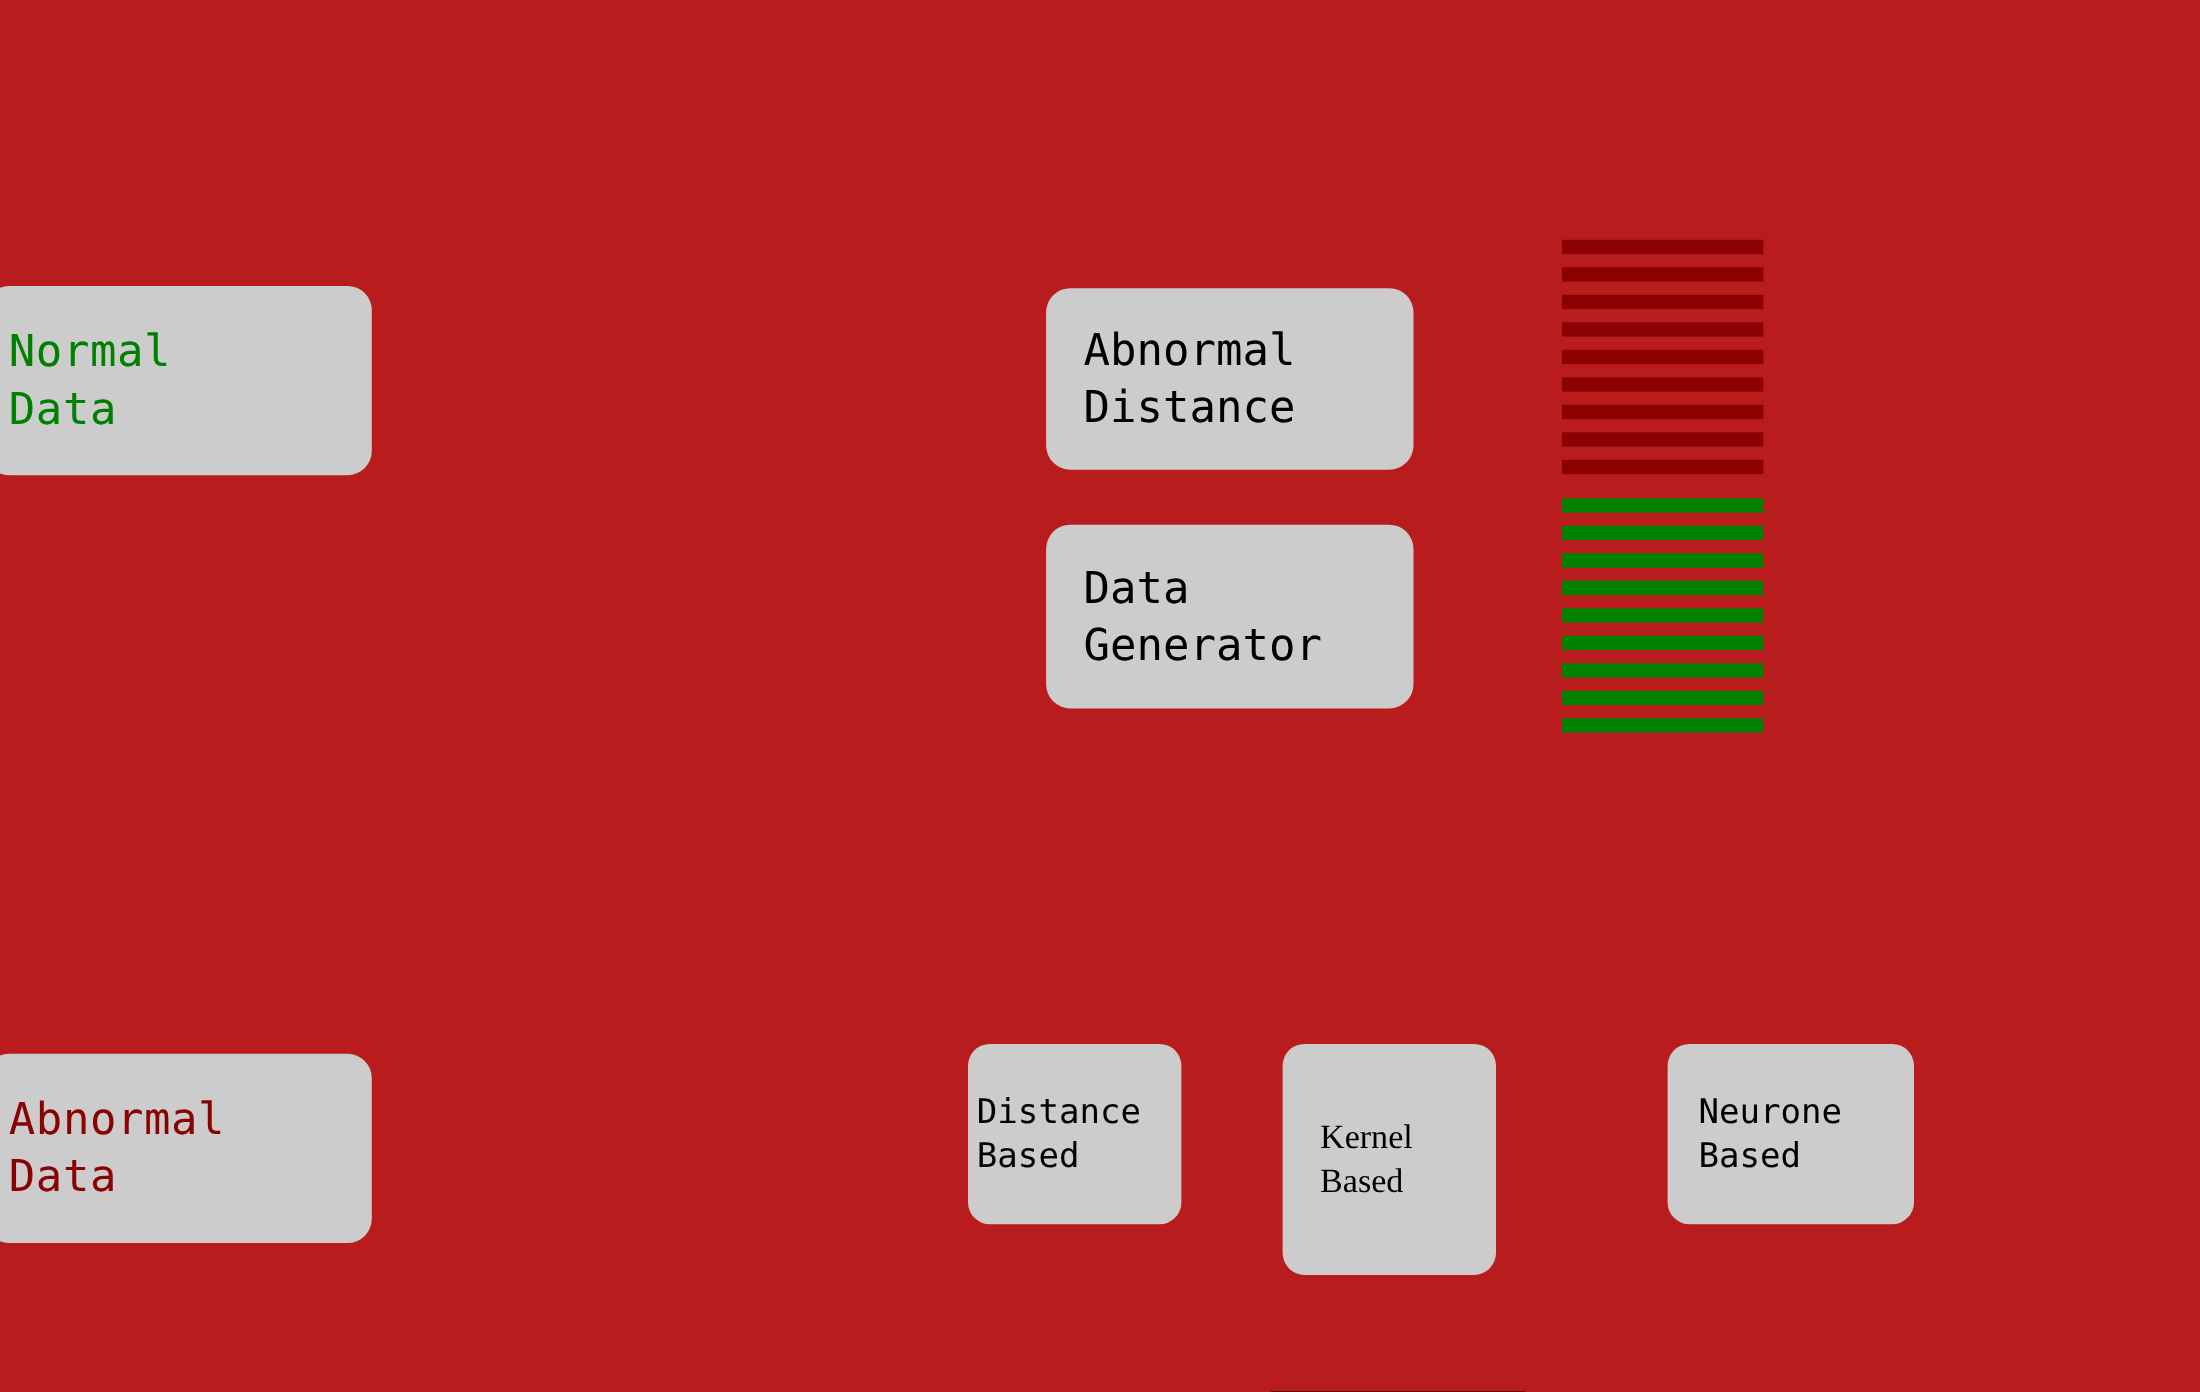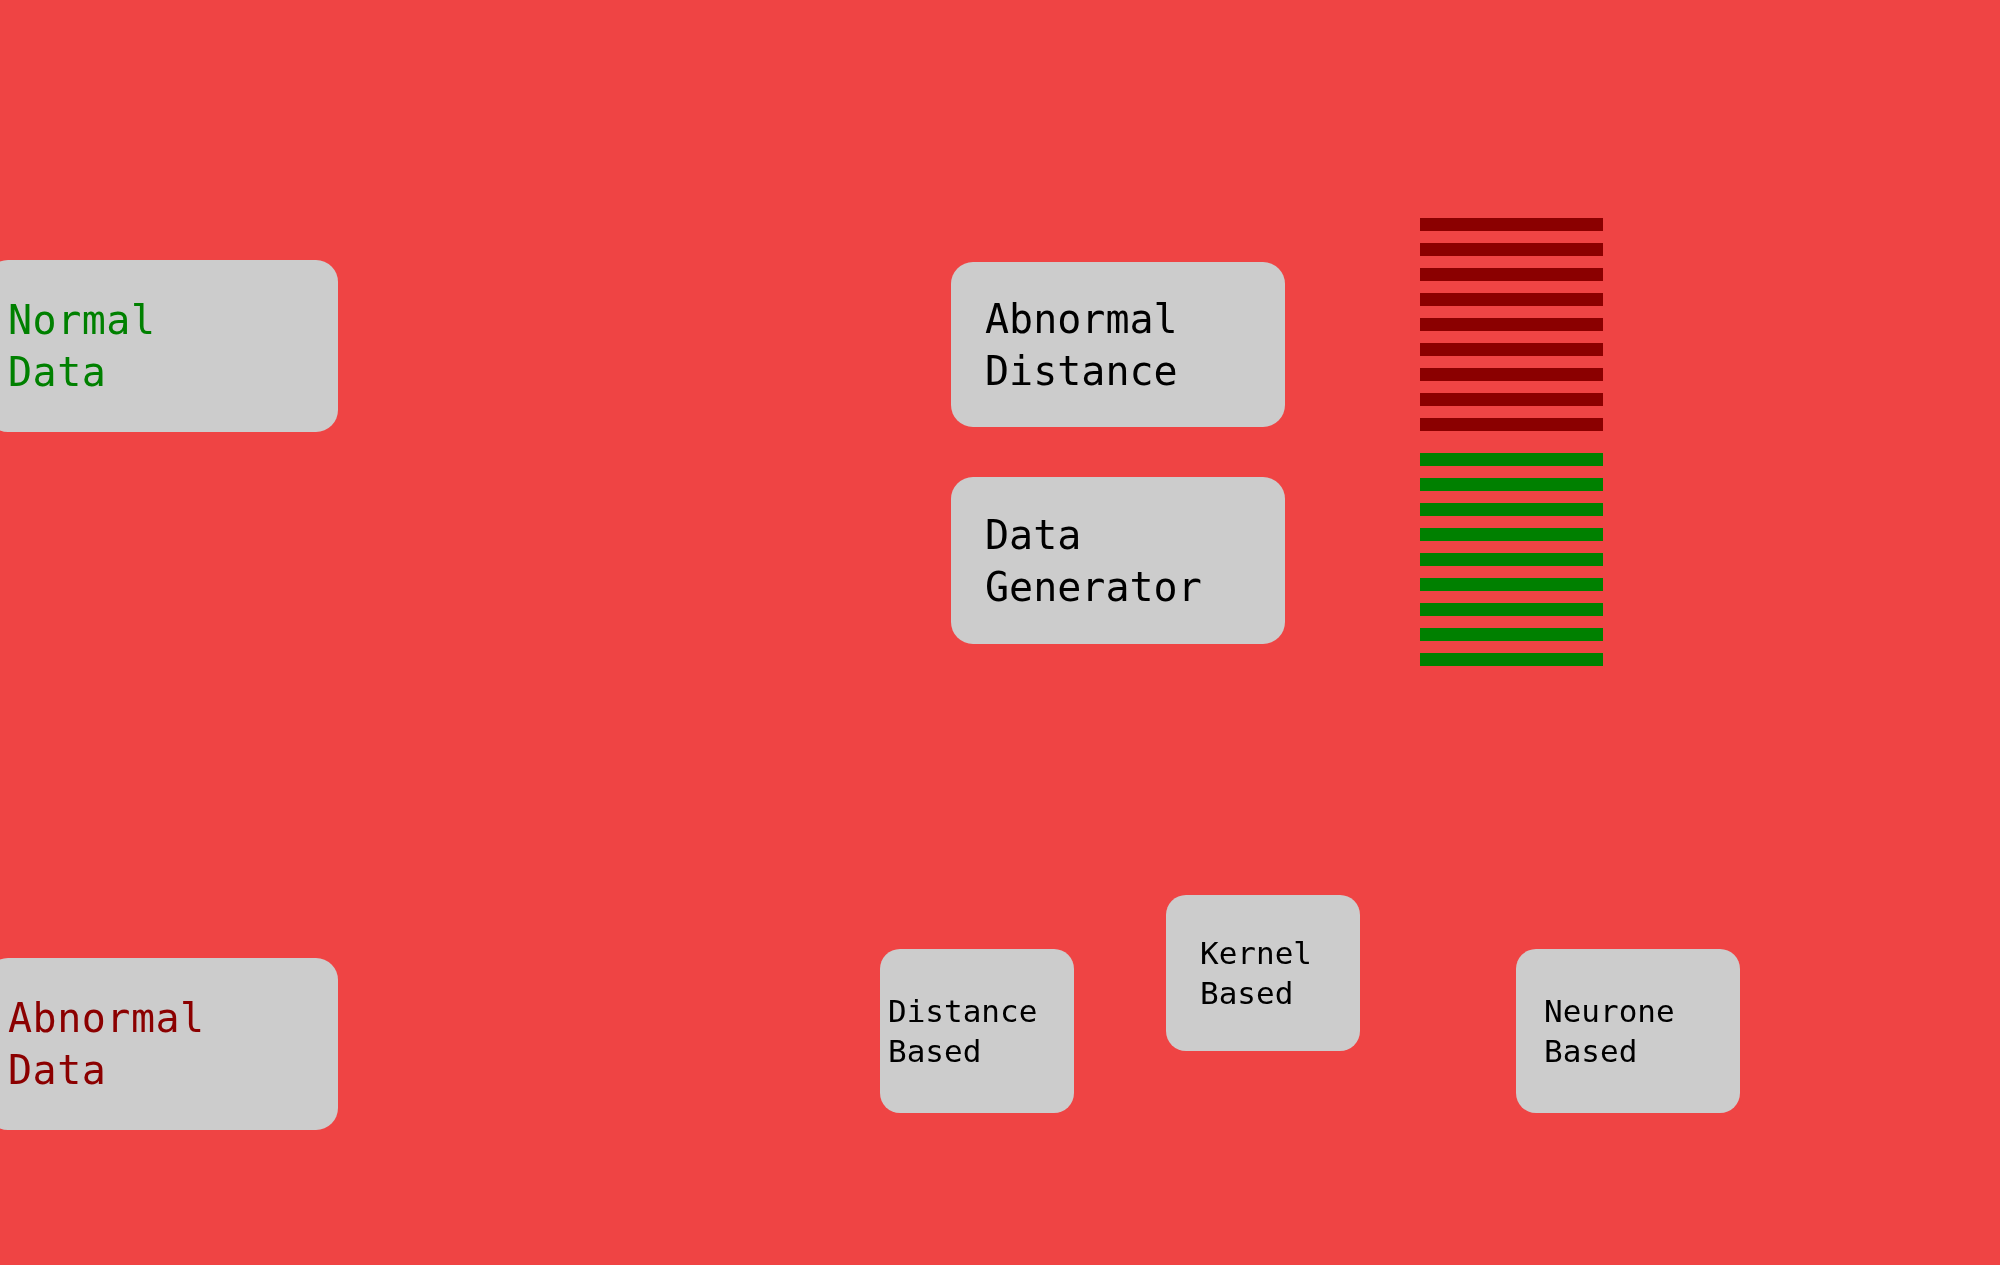--- a/index.html
+++ b/index.html
@@ -4,21 +4,21 @@
 <style>
   html, body {
     margin: 0;
     padding: 0;
     background: #000000;
   }
   #canvas {
     position: relative;
     width: 2000px;
     height: 1265px;
-    background: #ef4444;
+    background: #b91c1c;
     overflow: hidden;
     font-family: "DejaVu Sans Mono", "Liberation Mono", monospace;
   }
 
   
   .node {
     position: absolute;
     background: #cccccc;
     border-radius: 18px;
     box-sizing: border-box;
@@ -114,21 +114,21 @@
       <div class="stripe" style="top: 385px; height: 13px; background: rgb(0, 128, 0);"></div>
       <div class="stripe" style="top: 410px; height: 13px; background: rgb(0, 128, 0);"></div>
       <div class="stripe" style="top: 435px; height: 13px; background: rgb(0, 128, 0);"></div>
     </div>
 
   <div class="node method" style="left:880px; top:949px; width:194px; height:164px;">
     <span class="line">Distance</span>
     <span class="line">Based</span>
   </div>
 
-  <div class="node method" style="left:1166px; top:895px; width:194px; height:156px; padding-left:34px;">
+  <div class="node method" style="left:1166px; top:949px; width:194px; height:210px; padding-left:34px;font-family:Liberation Serif, serif;">
     <span class="line">Kernel</span>
     <span class="line">Based</span>
   </div>
 
   <div class="node method" style="left:1516px; top:949px; width:224px; height:164px; padding-left:28px;">
     <span class="line">Neurone</span>
     <span class="line">Based</span>
   </div>
 
 </div>

